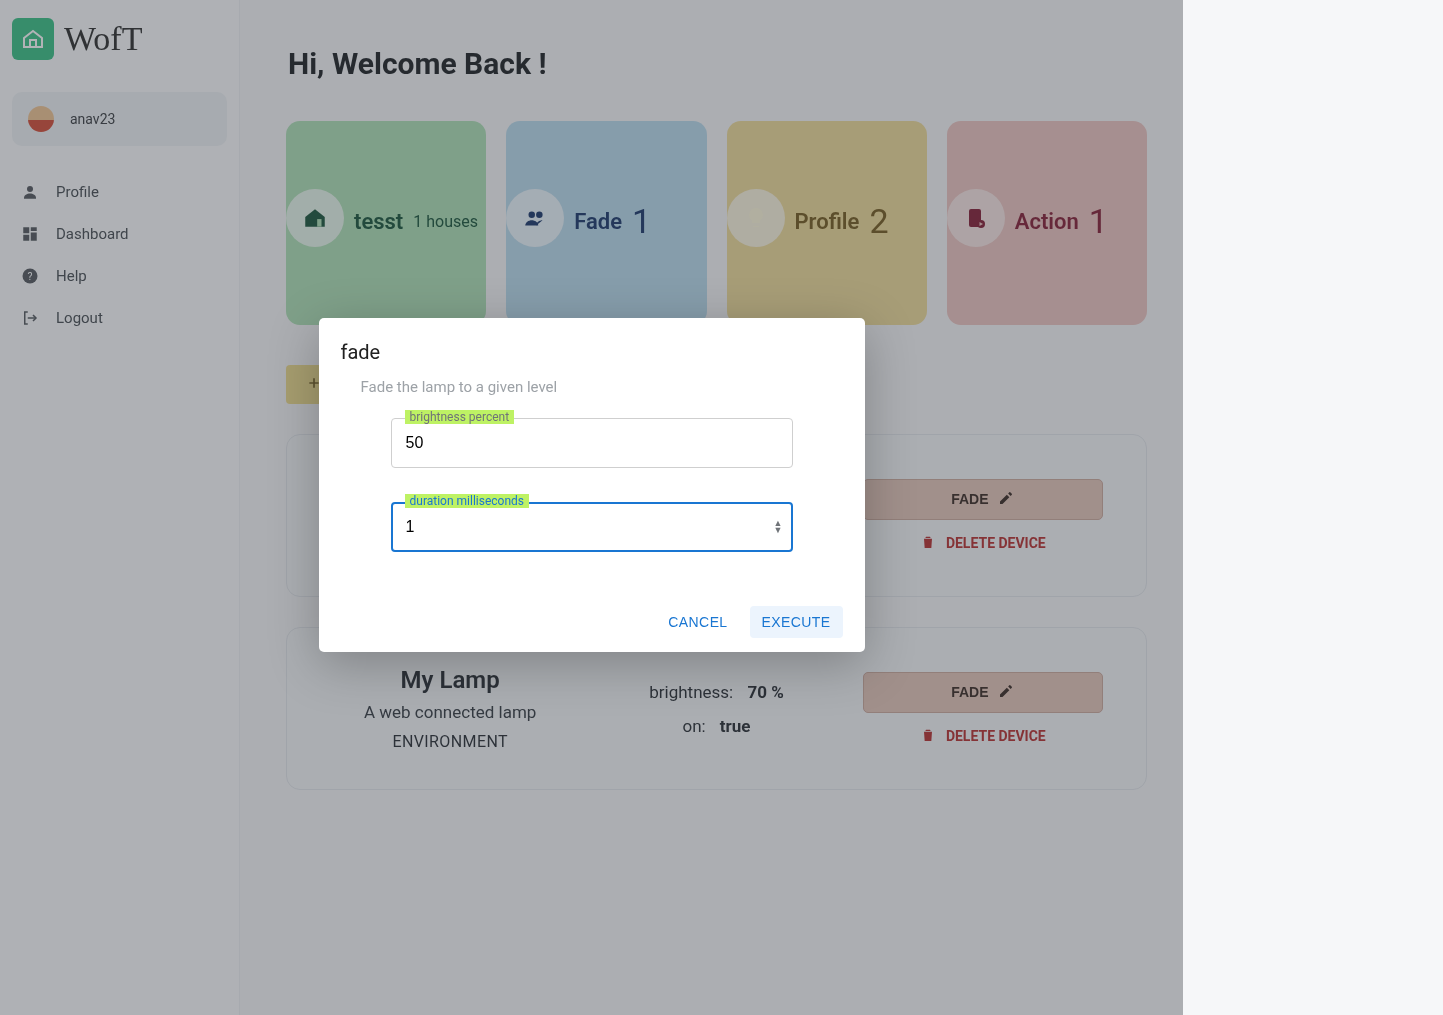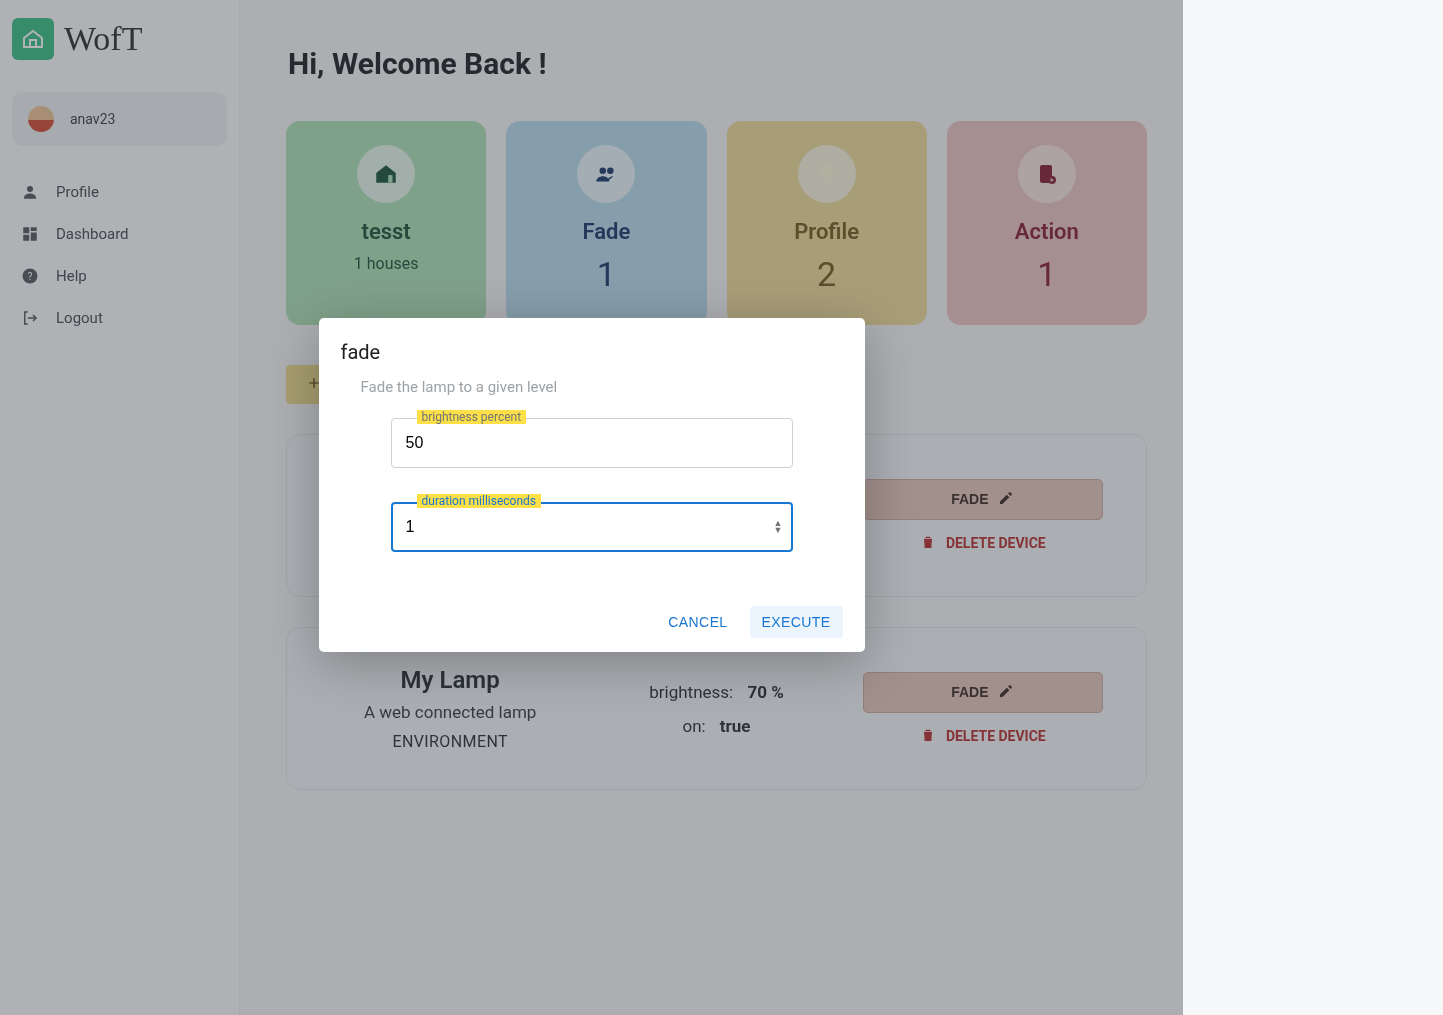--- a/index.html
+++ b/index.html
@@ -87,21 +87,21 @@
     grid-template-columns: repeat(4, 1fr);
     gap: 20px;
     margin-bottom: 40px;
   }
   .stat-card {
     border-radius: 14px;
     padding: 24px 0 28px;
     text-align: center;
     color: #144;
     height: 204px;
-    display:flex; flex-direction:column; align-items:center; gap:10px;
+    display:flex; flex-direction:row; align-items:center; gap:10px;
   }
   .stat-card.green  { background:#a9deb1; color:#0b4a2f; }
   .stat-card.blue   { background:#b6d9ec; color:#0d2c63; }
   .stat-card.yellow { background:#eed993; color:#6d5212; }
   .stat-card.red    { background:#ecc1bd; color:#7e112a; }
   .stat-badge {
     width: 58px; height:58px; border-radius:50%;
     display:flex; align-items:center; justify-content:center;
     margin-bottom: 6px;
   }
@@ -186,22 +186,22 @@
     border-radius:4px;
     outline:none;
     background:#fff;
   }
   .field.focused input {
     border:2px solid #1976d2;
     padding-left:13px;
   }
   .field label {
     position:absolute;
-    top:-8px; left:26px;
-    background:#fde047;
+    top:-8px; left:14px;
+    background:#bef264;
     padding:0 5px;
     font-size:12px;
     color:#6f7378;
   }
   .field.focused label { color:#1976d2; }
   .spinner {
     position:absolute; right:10px; top:50%; transform:translateY(-50%);
     display:flex; flex-direction:column; gap:0; color:#6f7378; font-size:9px;
   }
   .spinner span { cursor:pointer; line-height:7px;}

